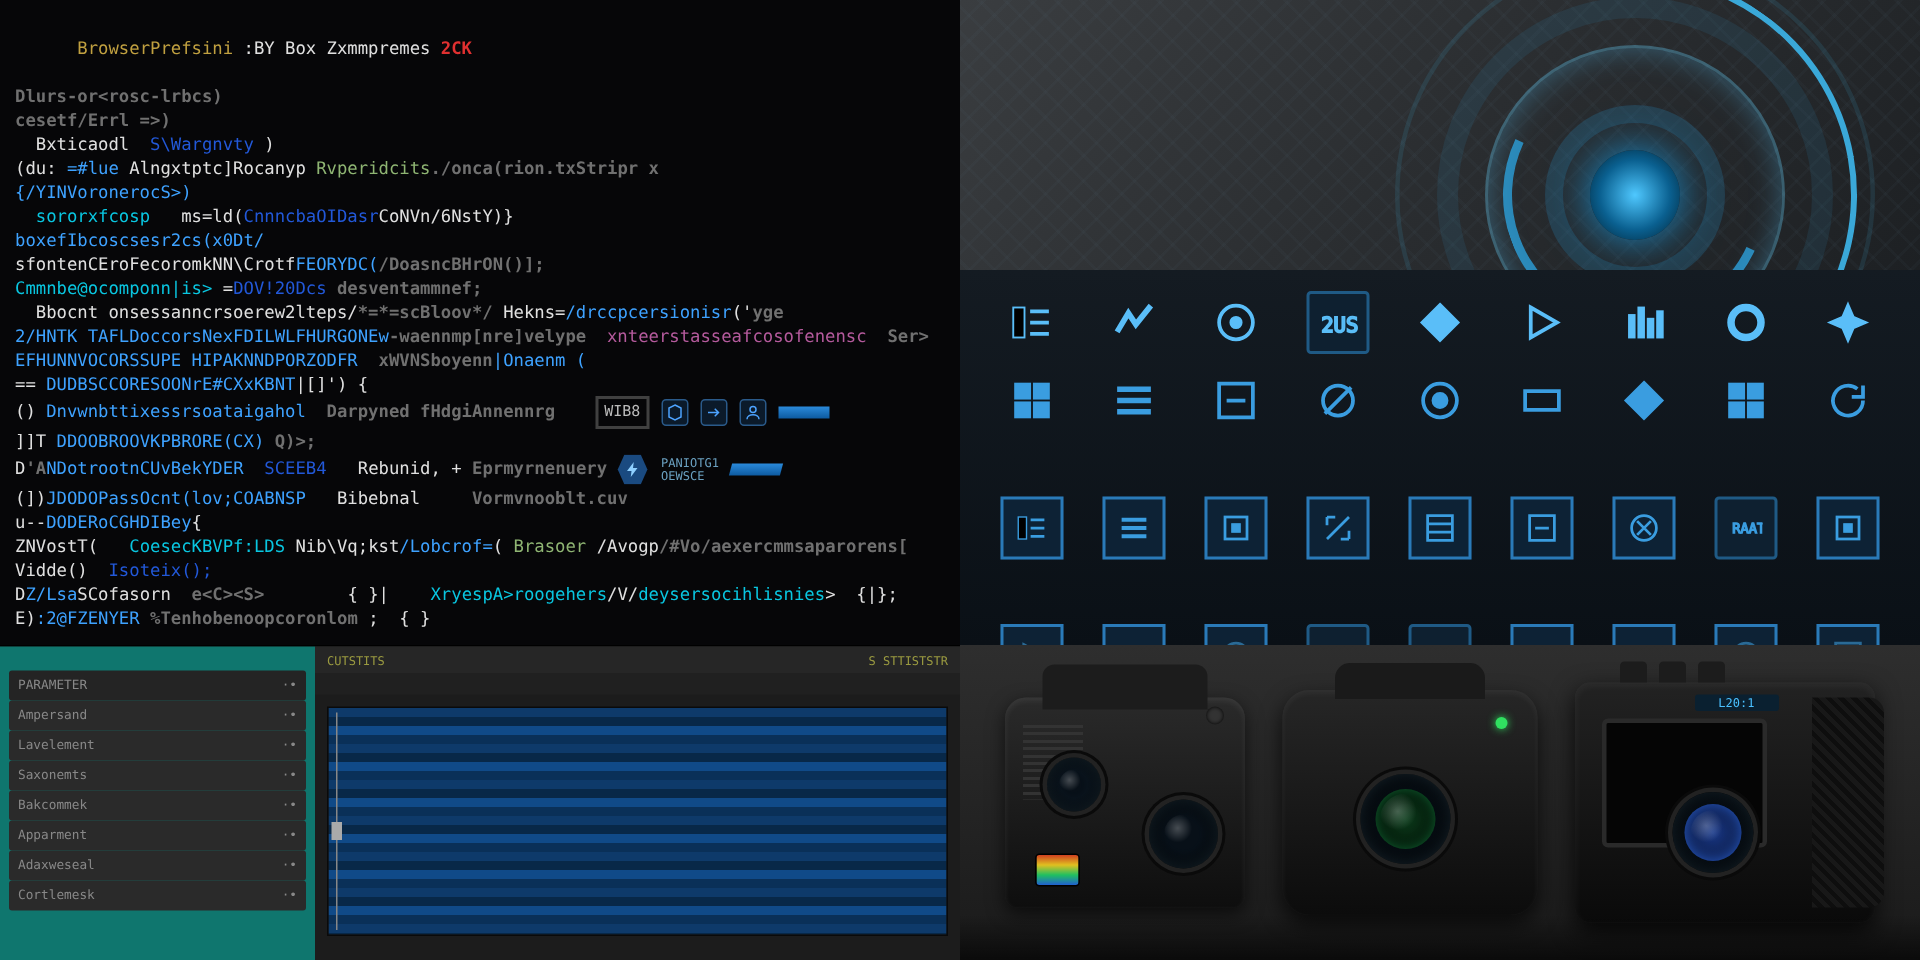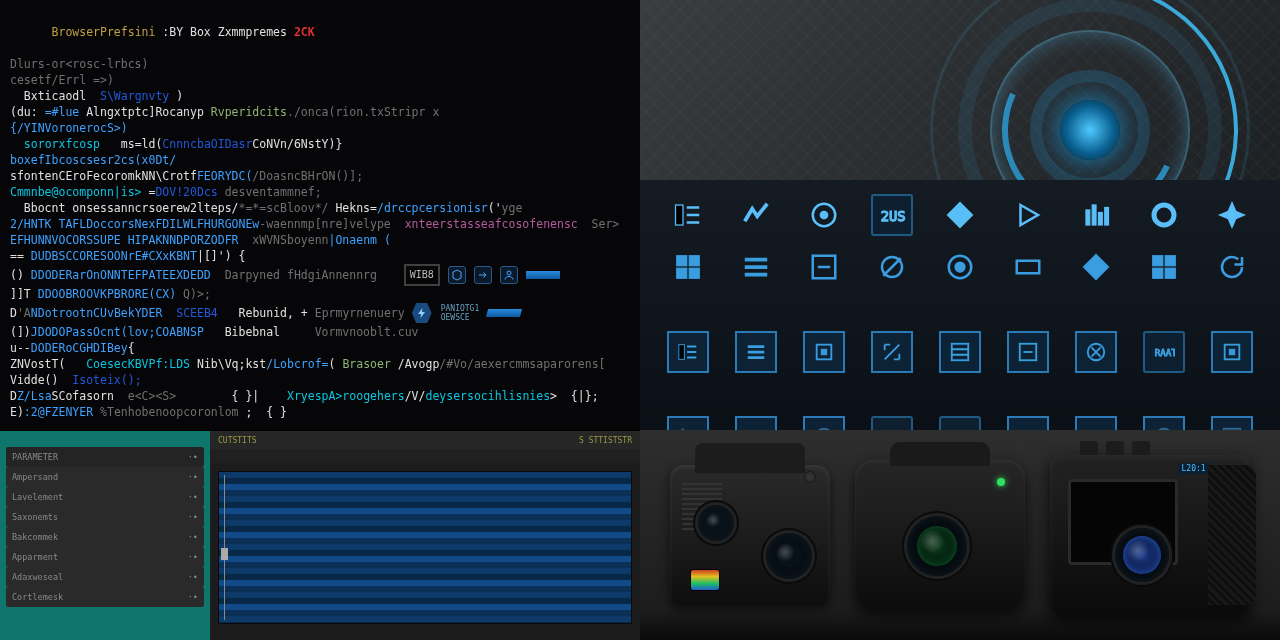--- a/index.html
+++ b/index.html
@@ -7,21 +7,21 @@
   .grid { display:grid; grid-template-columns:640px 640px; grid-template-rows:430px 210px; width:1280px; height:640px; }
 
   
   .code-pane { background:#060608; padding:8px 10px; font-size:11.5px; line-height:16px; color:#c8c8c8; overflow:hidden; position:relative; }
   .code-line { white-space:pre; }
   .cw { color:#e0e0e0; }    
   .cb { color:#3ea2ff; }    
   .cc { color:#09c6e0; }    
   .cg { color:#8fb573; }    
   .cy { color:#c0a040; }    
-  .cd { color:#707070; }    
+  .cd { color:#707070;font-weight:bold; }    
   .cm { color:#b45a9c; }    
   .cr { color:#e03030; font-weight:bold; } 
   .cbb{ color:#2258d8; }    
   .chip-row { display:inline-flex; align-items:center; gap:8px; vertical-align:middle; margin-left:6px;}
   .chip { width:18px; height:18px; border:1px solid #2a5a8a; border-radius:3px; display:inline-flex; align-items:center; justify-content:center; background:#0b1a2a; }
   .chip svg { width:12px; height:12px; fill:#4da3ff; stroke:#4da3ff; }
   .boxed { display:inline-block; padding:1px 4px; border:2px solid #404040; font-size:10px; color:#bbb; }
   .hexchip { width:22px; height:22px; background:#1a4a80; display:inline-flex; align-items:center; justify-content:center; clip-path:polygon(25% 5%,75% 5%,95% 50%,75% 95%,25% 95%,5% 50%); }
   .hexchip svg{width:12px;height:12px;fill:#8fd0ff;}
   .barlabel { font-size:8px; color:#6aa0c0; line-height:1; display:inline-block;}
@@ -91,21 +91,21 @@
   .body2::before{content:"";position:absolute;top:-18px;left:35px;width:100px;height:24px;background:#1a1a1a;border-radius:10px 10px 0 0;}
   .l2{ width:60px;height:60px; left:52px; bottom:34px;}
   .l2::before{content:"";position:absolute;inset:10px;border-radius:50%;background:radial-gradient(circle,#0a3a1a,#020a04);box-shadow:inset 0 0 8px #0f6030;}
   .led{position:absolute;top:18px;right:20px;width:8px;height:8px;border-radius:50%;background:#30e060;box-shadow:0 0 6px #30e060;}
 
   .body3{ width:200px; height:160px; background:linear-gradient(#222,#0a0a0a); border-radius:10px; position:relative;box-shadow:inset 0 2px 6px rgba(255,255,255,.06),0 6px 16px rgba(0,0,0,.8);}
   .grip{position:absolute;right:-6px;top:10px;bottom:10px;width:48px;background:repeating-linear-gradient(45deg,#181818 0 3px,#0e0e0e 3px 6px);border-radius:0 10px 10px 0;}
   .screen{position:absolute;left:18px;top:24px;width:110px;height:86px;background:#050505;border:3px solid #2a2a2a;border-radius:4px;}
   .l3{ width:54px;height:54px; left:44px; top:46px;}
   .l3::before{content:"";position:absolute;inset:8px;border-radius:50%;background:radial-gradient(circle,#1a3a8a,#050a20);box-shadow:inset 0 0 10px #2a60d0;}
-  .tag{position:absolute;top:8px;right:40px;font-size:8px;color:#4ac0ff;background:#0a2030;padding:1px 4px;border-radius:2px;text-align:center;}
+  .tag{position:absolute;top:8px;right:64px;font-size:8px;color:#4ac0ff;background:#0a2030;padding:1px 16px;border-radius:2px;text-align:center;}
   .btns{position:absolute;top:-14px;left:30px;display:flex;gap:8px;}
   .btns span{width:18px;height:14px;background:#1c1c1c;border-radius:3px 3px 0 0;display:block;}
   .rainbow{position:absolute;left:20px;bottom:14px;width:30px;height:22px;background:linear-gradient(#d04020,#e0c020,#20c060,#2060d0);border-radius:3px;border:1px solid #000;}
 </style>
 </head>
 <body>
 
 <div class="grid">
 
   <div class="code-pane">
@@ -119,21 +119,21 @@
         <div class="code-line"><span class="cw">(du: </span><span class="cb">=#lue</span><span class="cw"> Alngxtptc]Rocanyp </span><span class="cg">Rvperidcits</span><span class="cd">./onca(rion.txStripr x</span></div>
         <div class="code-line"><span class="cb">{/YINVoronerocS&gt;)</span></div>
         <div class="code-line"><span class="cw">  </span><span class="cc">sororxfcosp</span><span class="cw">   ms=ld(</span><span class="cbb">CnnncbaOIDasr</span><span class="cw">CoNVn/6NstY)}</span></div>
         <div class="code-line"><span class="cb">boxefIbcoscsesr2cs(x0Dt/</span></div>
         <div class="code-line"><span class="cw">sfontenCEroFecoromkNN\Crotf</span><span class="cb">FEORYDC(</span><span class="cd">/DoasncBHrON()];</span></div>
         <div class="code-line"><span class="cc">Cmmnbe@ocomponn|is&gt;</span><span class="cw"> =</span><span class="cbb">DOV!20Dcs</span><span class="cd"> desventammnef;</span></div>
         <div class="code-line"><span class="cw">  Bbocnt onsessanncrsoerew2lteps/</span><span class="cd">*=*=scBloov*/</span><span class="cw"> Hekns=</span><span class="cb">/drccpcersionisr</span><span class="cw">('</span><span class="cd">yge</span></div>
         <div class="code-line"><span class="cb">2/HNTK TAFLDoccorsNexFDILWLFHURGONEw</span><span class="cd">-waennmp[nre]velype  </span><span class="cm">xnteerstasseafcosofenensc</span><span class="cd">  Ser&gt;</span></div>
         <div class="code-line"><span class="cb">EFHUNNVOCORSSUPE HIPAKNNDPORZODFR</span><span class="cw">  </span><span class="cd">xWVNSboyenn</span><span class="cb">|Onaenm (</span></div>
         <div class="code-line"><span class="cw">== </span><span class="cb">DUDBSCCORESOONrE#CXxKBNT</span><span class="cw">|[]') {</span></div>
-        <div class="code-line"><span class="cw">()</span><span class="cb"> DDODERarOnONNTEFPATEEXDEDD</span><span class="cd">  Darpyned fHdgiAnnennrg   </span><span class="chip-row"><span class="boxed">WIB8</span><span class="chip"><svg viewBox="0 0 24 24">
+        <div class="code-line"><span class="cw">()</span><span class="cb"> Dnvwnbttixessrsoataigahol</span><span class="cd">  Darpyned fHdgiAnnennrg   </span><span class="chip-row"><span class="boxed">WIB8</span><span class="chip"><svg viewBox="0 0 24 24">
                 <path d="M12 2l8 4v12l-8 4-8-4V6z" fill="none" stroke-width="2"></path>
               </svg></span><span class="chip"><svg viewBox="0 0 24 24">
                 <path d="M4 12h14m-5-5l5 5-5 5" fill="none" stroke-width="2"></path>
               </svg></span><span class="chip"><svg viewBox="0 0 24 24">
                 <circle cx="12" cy="8" r="4" fill="none" stroke-width="2"></circle>
                 <path d="M4 21c0-4 4-6 8-6s8 2 8 6" fill="none" stroke-width="2"></path>
               </svg></span><span class="bluebar"></span></span></div>
         <div class="code-line"><span class="cw">]]T </span><span class="cb">DDOOBROOVKPBRORE(CX)</span><span class="cd"> Q)&gt;;</span></div>
         <div class="code-line"><span class="cw">D</span><span class="cd">'A</span><span class="cb">NDotrootnCUvBekYDER</span><span class="cw">  </span><span class="cbb">SCEEB4</span><span class="cw">   Rebunid, + </span><span class="cd">Eprmyrnenuery</span><span class="chip-row"><span class="hexchip"><svg viewBox="0 0 24 24">
                 <path d="M13 2L4 14h6l-1 8 9-12h-6z"></path>

